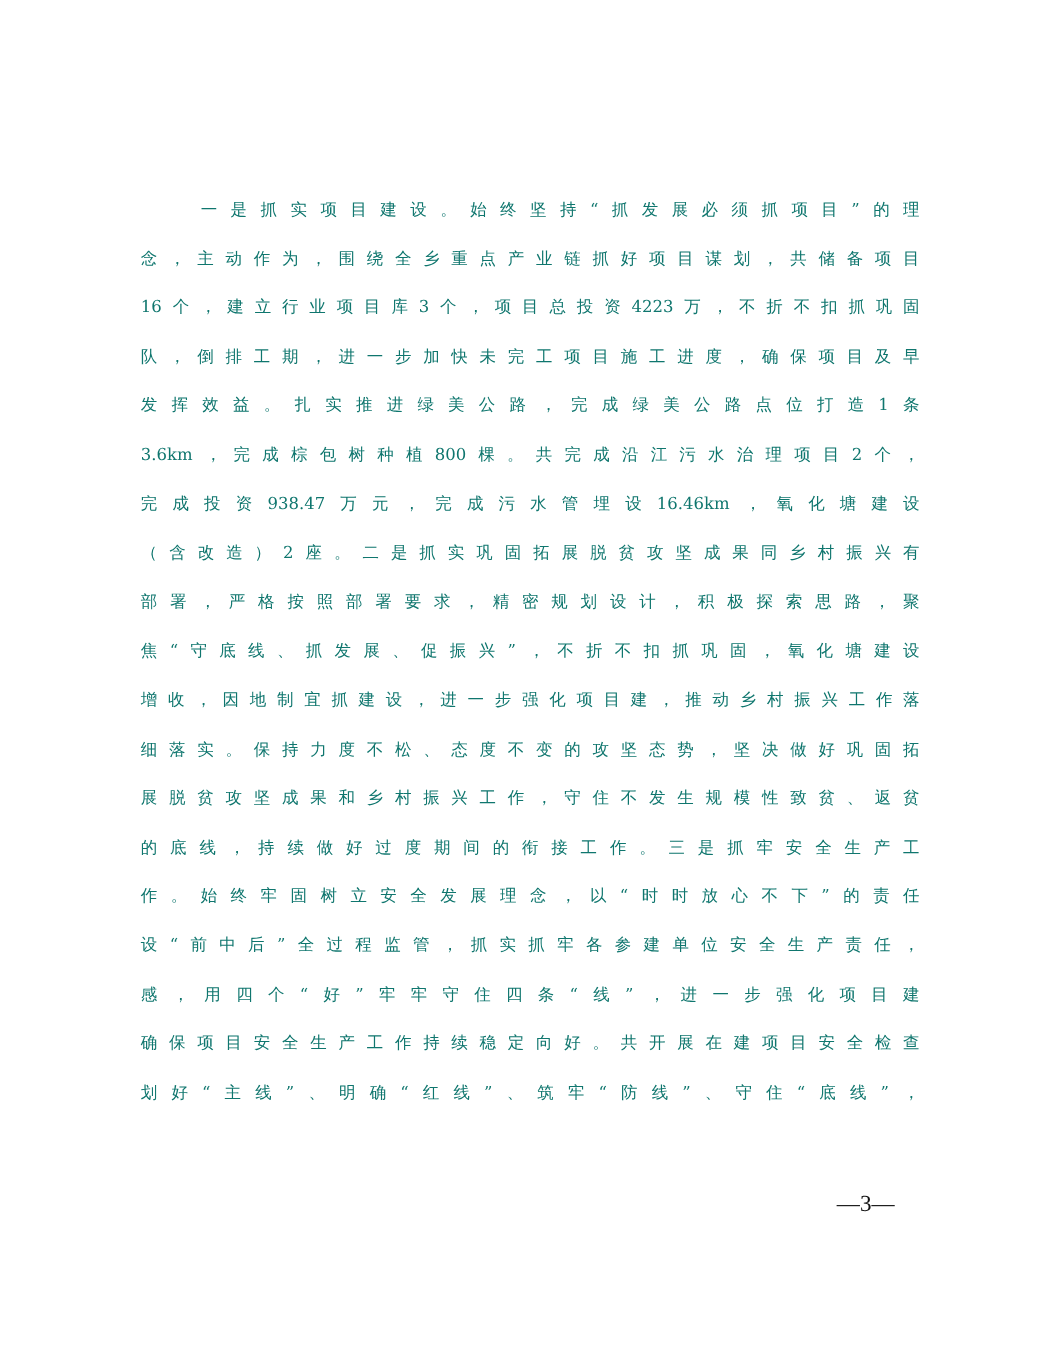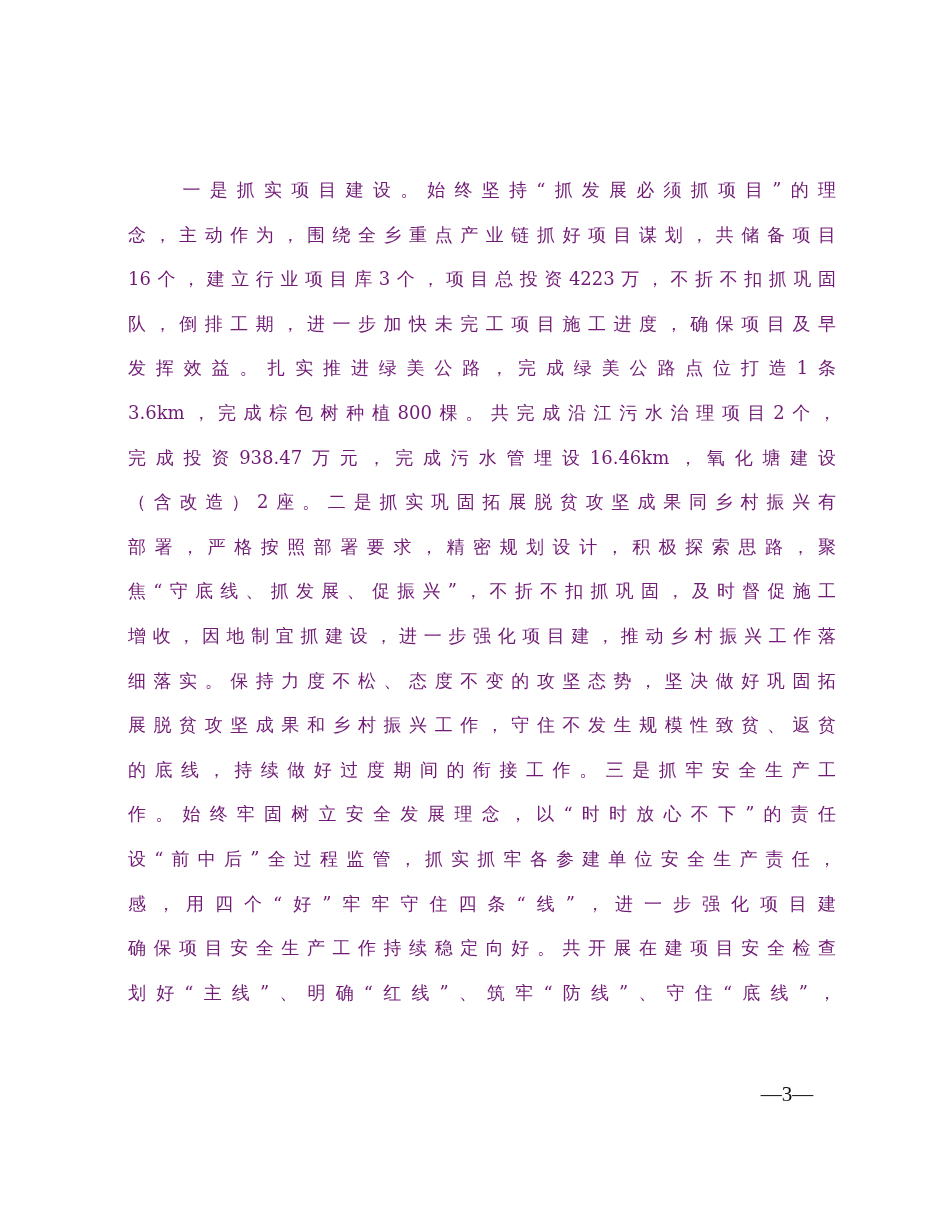--- a/index.html
+++ b/index.html
@@ -2,21 +2,21 @@
 <html><head>
 <meta charset="utf-8">
 <style>
   html, body { margin: 0; padding: 0; background: #ffffff; }
   body { width: 950px; height: 1230px; position: relative; overflow: hidden; }
   .page { position: absolute; left: 0; top: 0; width: 950px; height: 1230px; background: #fff; }
   .body-text { position: absolute; left: 128px; top: 168px; width: 708px; }
   .line {
     height: 44.6px; line-height: 44.6px;
     font-family: "DejaVu Serif", "Liberation Serif", serif;
-    font-size: 18px; color: #701a75;
+    font-size: 15px; color: #0f766e;
     text-align: justify; text-align-last: justify;
     white-space: nowrap; overflow: visible;
   }
   .line.last { text-align-last: justify; }
   .page-number {
     position: absolute; left: 752px; top: 1082px; width: 70px;
     font-family: "Liberation Serif", serif; font-size: 21px; color: #111;
     text-align: center;
   }
 </style>
@@ -27,21 +27,21 @@
   <div class="body-text">
     <div class="line">　　一是抓实项目建设。始终坚持“抓发展必须抓项目”的理</div>
     <div class="line">念，主动作为，围绕全乡重点产业链抓好项目谋划，共储备项目</div>
     <div class="line">16个，建立行业项目库3个，项目总投资4223万，不折不扣抓巩固</div>
     <div class="line">队，倒排工期，进一步加快未完工项目施工进度，确保项目及早</div>
     <div class="line">发挥效益。扎实推进绿美公路，完成绿美公路点位打造1条</div>
     <div class="line">3.6km，完成棕包树种植800棵。共完成沿江污水治理项目2个，</div>
     <div class="line">完成投资938.47万元，完成污水管埋设16.46km，氧化塘建设</div>
     <div class="line">（含改造）2座。二是抓实巩固拓展脱贫攻坚成果同乡村振兴有</div>
     <div class="line">部署，严格按照部署要求，精密规划设计，积极探索思路，聚</div>
-    <div class="line">焦“守底线、抓发展、促振兴”，不折不扣抓巩固，及时督促施工</div>
+    <div class="line">焦“守底线、抓发展、促振兴”，不折不扣抓巩固，氧化塘建设</div>
     <div class="line">增收，因地制宜抓建设，进一步强化项目建，推动乡村振兴工作落</div>
     <div class="line">细落实。保持力度不松、态度不变的攻坚态势，坚决做好巩固拓</div>
     <div class="line">展脱贫攻坚成果和乡村振兴工作，守住不发生规模性致贫、返贫</div>
     <div class="line">的底线，持续做好过度期间的衔接工作。三是抓牢安全生产工</div>
     <div class="line">作。始终牢固树立安全发展理念，以“时时放心不下”的责任</div>
     <div class="line">设“前中后”全过程监管，抓实抓牢各参建单位安全生产责任，</div>
     <div class="line">感，用四个“好”牢牢守住四条“线”，进一步强化项目建</div>
     <div class="line last">确保项目安全生产工作持续稳定向好。共开展在建项目安全检查</div>
     <div class="line">划好“主线”、明确“红线”、筑牢“防线”、守住“底线”，</div>
   </div>

